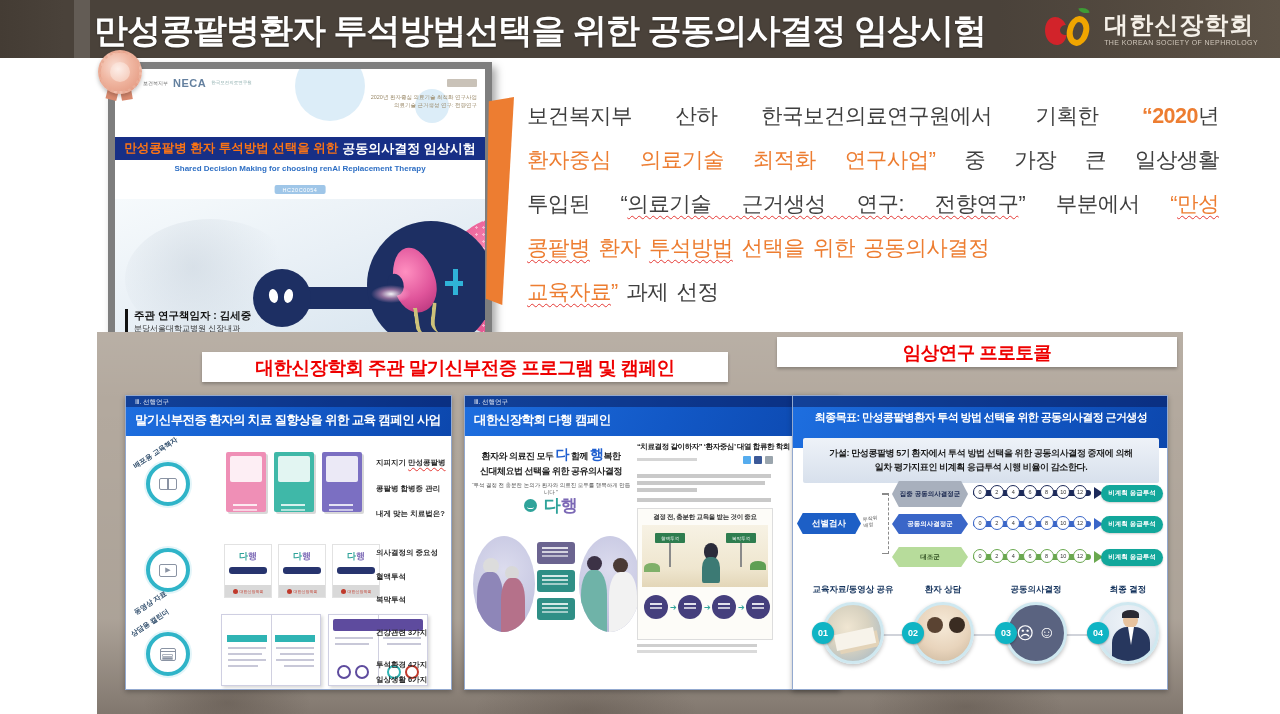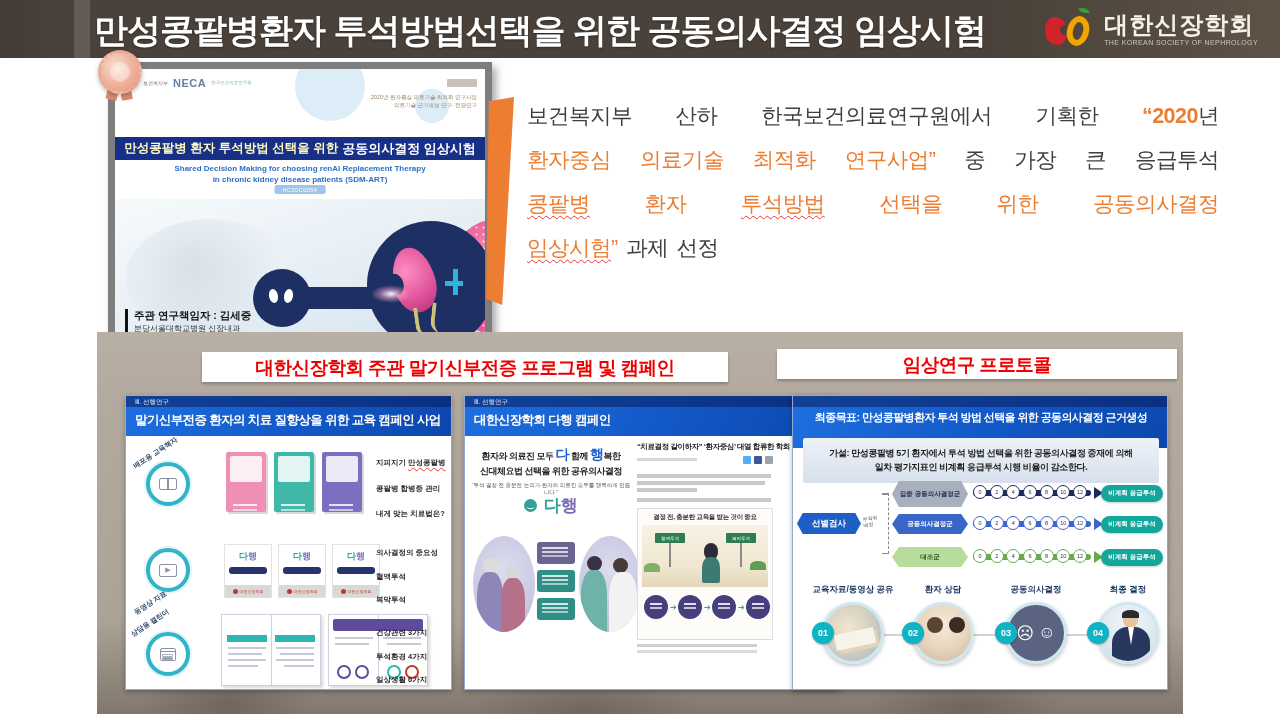--- a/index.html
+++ b/index.html
@@ -34,21 +34,21 @@
   .gov-emblem::after{content:"";position:absolute;left:3px;top:3px;width:7px;height:7px;border-radius:50%;
     border:2px solid #fff;border-left-color:transparent;border-bottom-color:transparent;transform:rotate(35deg);}
   .gov-txt{font-size:5px;color:#666;}
   .neca-txt{font-size:11px;font-weight:bold;color:#64809f;letter-spacing:.5px;}
   .neca-sub{font-size:4.5px;color:#8aa;letter-spacing:0;}
   .prog{position:absolute;right:8px;top:6px;text-align:right;}
   .prog-badge{display:inline-block;width:30px;height:8px;background:#c9c2b8;border-radius:1px;margin-bottom:2px;}
   .prog-line{font-size:5.5px;color:#9b8a6a;line-height:1.5;white-space:nowrap;}
   .ptitle{position:absolute;left:0;top:68px;width:100%;height:23px;background:#172f86;
     display:flex;align-items:center;justify-content:center;gap:4px;white-space:nowrap;}
-  .ptitle .hl{color:#fef9c3;font-size:12.5px;font-weight:bold;}
+  .ptitle .hl{color:#f97316;font-size:12.5px;font-weight:bold;}
   .ptitle .wt{color:#ffffff;font-size:13px;font-weight:bold;}
   .psub{position:absolute;left:0;top:95px;width:100%;text-align:center;color:#2e6fc4;font-size:8px;font-weight:bold;line-height:1.35;}
   .pcode{position:absolute;left:50%;top:116px;transform:translateX(-50%);background:#9fc6e8;color:#ffffff;
     font-size:5.5px;padding:1.5px 8px;border-radius:2px;letter-spacing:.5px;}
   .illo{position:absolute;left:0;top:130px;width:100%;height:146px;
     background:linear-gradient(160deg,#f6fafc 0%,#e9f0f6 45%,#d5e3ee 100%);overflow:hidden;}
   .illo .ghost{position:absolute;left:10px;top:20px;width:170px;height:120px;border-radius:50%;
     background:radial-gradient(circle at 40% 40%,rgba(200,210,220,.55),rgba(230,238,244,0) 70%);}
   .dumb-bar{position:absolute;left:150px;top:88px;width:150px;height:22px;background:#1d2f63;border-radius:11px;}
   .dumb-s{position:absolute;left:138px;top:70px;width:58px;height:58px;background:#1d2f63;border-radius:50%;}
@@ -103,21 +103,21 @@
   .panel{position:absolute;left:97px;top:332px;width:1086px;height:382px;background:#b3a99e;
     background-image:
       radial-gradient(120px 50px at 12% 97%,rgba(70,60,52,.35),rgba(0,0,0,0) 70%),
       radial-gradient(160px 55px at 45% 99%,rgba(70,60,52,.30),rgba(0,0,0,0) 70%),
       radial-gradient(140px 50px at 80% 98%,rgba(70,60,52,.33),rgba(0,0,0,0) 70%),
       linear-gradient(180deg,rgba(255,255,255,.08) 0%,rgba(0,0,0,0) 18%,rgba(0,0,0,.04) 75%,rgba(60,50,44,.42) 100%);}
   .label-box{position:absolute;background:#ffffff;display:flex;align-items:center;justify-content:center;
     box-shadow:0 2px 3px rgba(0,0,0,.25);}
   .label-box span{color:#ee0000;font-weight:bold;font-size:18.5px;letter-spacing:-.5px;white-space:nowrap;}
   .lb-left{left:202px;top:352px;width:526px;height:30px;}
-  .lb-right{left:777px;top:349px;width:400px;height:30px;}
+  .lb-right{left:777px;top:337px;width:400px;height:30px;}
 
   .thumb{position:absolute;top:395px;background:#ffffff;border:1px solid #93a9cf;box-shadow:0 2px 5px rgba(0,0,0,.28);overflow:hidden;}
   .t1{left:125px;width:327px;height:295px;}
   .t2{left:464px;width:376px;height:295px;}
   .t3{left:792px;width:376px;height:295px;}
   .thead{position:absolute;left:0;top:0;width:100%;height:40px;
     background:linear-gradient(115deg,#1e6fe0 0%,#1258c6 55%,#0c47ad 100%);}
   .thead::before{content:"";position:absolute;left:0;top:0;width:100%;height:11px;background:rgba(10,28,92,.55);}
   .thead .tag{position:absolute;left:9px;top:2px;font-size:6.5px;color:rgba(255,255,255,.85);}
   .thead .ttl{position:absolute;left:9px;top:16px;right:6px;color:#ffffff;font-weight:bold;font-size:12.5px;letter-spacing:-.6px;white-space:nowrap;}
@@ -279,21 +279,20 @@
         <span class="prog-badge"></span>
         <div class="prog-line">2020년 환자중심 의료기술 최적화 연구사업</div>
         <div class="prog-line">의료기술 근거생성 연구: 전향연구</div>
       </div>
       <div class="ptitle">
         <span class="hl">만성콩팥병 환자 투석방법 선택을 위한</span>
         <span class="wt">공동의사결정 임상시험</span>
       </div>
       <div class="psub">
         <div>Shared Decision Making for choosing renAl Replacement Therapy</div>
-        <div>in chronic kidney disease patients (SDM-ART)</div>
       </div>
       <div class="pcode">HC20C0054</div>
       <div class="illo">
         <span class="ghost"></span>
         <span class="dot-kidney"></span>
         <span class="dumb-bar"></span>
         <span class="dumb-s">
           <span class="wk k1"></span>
             <span class="wk k2"></span>
         </span>
@@ -318,23 +317,24 @@
   <div class="ribbon">
     <span class="tail t1"></span>
       <span class="tail t2"></span>
       <span class="ros"></span>
   </div>
 
   <div class="orange-accent"></div>
 
   <div class="intro">
       <div class="intro-line"><span class="seg-dark">보건복지부 산하 한국보건의료연구원에서 기획한 </span><span class="seg-orange-bold">“2020</span><span class="seg-dark">년</span></div>
-      <div class="intro-line"><span class="seg-orange">환자중심 의료기술 최적화 연구사업”</span><span class="seg-dark"> 중 가장 큰 응급투석</span></div>
+      <div class="intro-line"><span class="seg-orange">환자중심 의료기술 최적화 연구사업”</span><span class="seg-dark"> 중 가장 큰 일상생활</span></div>
+      <div class="intro-line"><span class="seg-dark">투입된 “</span><span class="seg-dark-wavy">의료기술 근거생성 연구: 전향연구</span><span class="seg-dark">” 부분에서 </span><span class="seg-orange">“</span><span class="seg-orange-wavy">만성</span></div>
       <div class="intro-line"><span class="seg-orange-wavy">콩팥병</span><span class="seg-orange"> 환자 </span><span class="seg-orange-wavy">투석방법</span><span class="seg-orange"> 선택을 위한 공동의사결정</span></div>
-      <div class="intro-line"><span class="seg-orange-wavy">임상시험</span><span class="seg-orange">”</span><span class="seg-dark"> 과제 선정</span></div>
+      <div class="intro-line"><span class="seg-orange-wavy">교육자료</span><span class="seg-orange">”</span><span class="seg-dark"> 과제 선정</span></div>
     </div>
 
   <div class="panel"></div>
 
   <div class="label-box lb-left">
     <span>대한신장학회 주관 말기신부전증 프로그램 및 캠페인</span>
   </div>
   <div class="label-box lb-right">
     <span>임상연구 프로토콜</span>
   </div>
@@ -400,21 +400,21 @@
       <span class="ln" style="left:6px;top:22px;width:38px;"></span>
         <span class="ln" style="left:6px;top:28px;width:34px;"></span>
       <span class="ln" style="right:6px;top:22px;width:38px;"></span>
         <span class="ln" style="right:6px;top:28px;width:34px;"></span>
       <span class="cir" style="left:8px;bottom:6px;"></span>
         <span class="cir" style="left:26px;bottom:6px;"></span>
       <span class="cir" style="right:8px;bottom:6px;border-color:#c0392b;"></span>
         <span class="cir" style="right:26px;bottom:6px;border-color:#2fb4b4;"></span>
     </div>
     <div class="note" style="left:250px;top:232px;">건강관련 3가지</div>
-    <div class="note" style="left:250px;top:256px;">투석환경 4가지</div>
+    <div class="note" style="left:250px;top:264px;">투석환경 4가지</div>
     <div class="note" style="left:250px;top:279px;">일상생활 6가지</div>
   </div>
 
   <div class="thumb t2">
     <div class="thead">
       <div class="tag">Ⅲ. 선행연구</div>
       <div class="ttl">대한신장학회 다행 캠페인</div>
     </div>
     <div class="slogan">
       <div><span>환자와 의료진 모두 </span><span class="em">다</span><span> 함께 </span><span class="em">행</span><span>복한</span></div>

